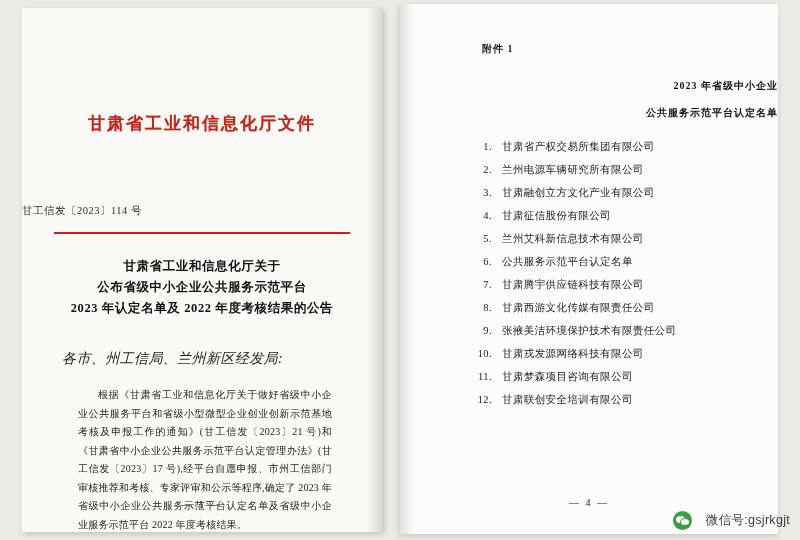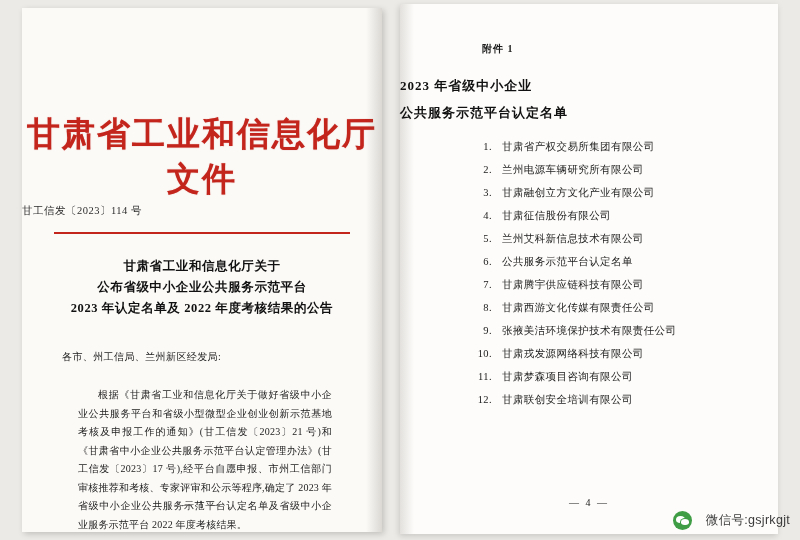--- a/index.html
+++ b/index.html
@@ -38,21 +38,21 @@
     background: linear-gradient(to right, rgba(0,0,0,0.0), rgba(90,80,70,0.20));
     pointer-events: none;
   }
   .doc-header {
     position: absolute;
     left: 0; right: 0;
     top: 104px;
     text-align: center;
     color: #c3241b;
     font-weight: bold;
-    font-size: 33px;
+    font-size: 17px;
     letter-spacing: 2px;
     font-family: "Liberation Serif", serif;
     text-shadow: 0 0 1px rgba(195,36,27,0.5);
   }
   .doc-number {
     position: absolute;
     left: 0; right: 0;
     top: 196px;
     font-size: 10.5px;
     color: #2d2d2d;
@@ -76,23 +76,24 @@
     font-weight: bold;
     font-size: 12.5px;
     line-height: 21px;
     letter-spacing: 0.6px;
   }
   .doc-title div { white-space: nowrap; }
   .salutation {
     position: absolute;
     left: 40px;
     top: 342px;
-    font-size: 10px;
+    font-size: 14px;
     color: #1c1c1c;
     letter-spacing: 0.4px;
+    font-style: italic;
   }
   .body-text {
     position: absolute;
     left: 40px;
     right: 34px;
     top: 362px;
     font-size: 10px;
     line-height: 18.5px;
     color: #1c1c1c;
     text-align: justify;
@@ -134,22 +135,22 @@
     font-size: 10px;
     font-weight: bold;
     color: #1c1c1c;
     letter-spacing: 1px;
     padding-left: 36px;
   }
   .list-title {
     position: absolute;
     left: 0; right: 0;
     top: 68px;
-    text-align: left;
-    font-size: 13px;
+    text-align: right;
+    font-size: 10px;
     font-weight: bold;
     color: #111;
     line-height: 27px;
     letter-spacing: 1px;
   }
   .list-title div { white-space: nowrap; }
   .name-list {
     position: absolute;
     left: 66px;
     right: 40px;

